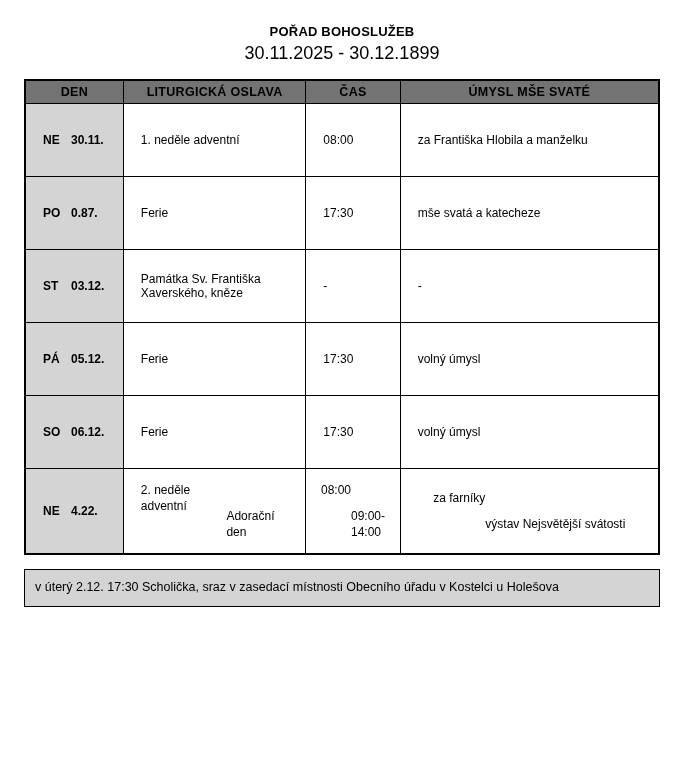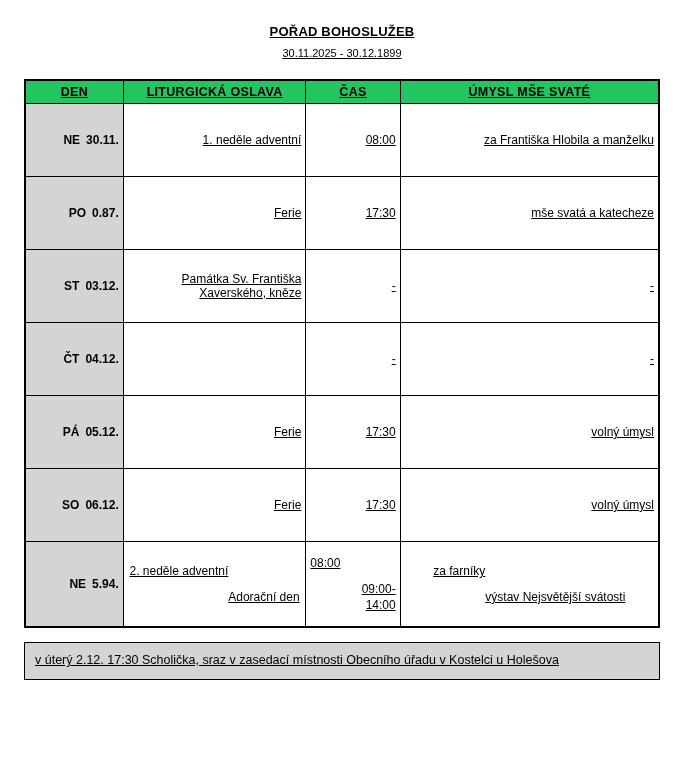--- a/index.html
+++ b/index.html
@@ -12,69 +12,68 @@
     height: 768px;
     font-family: "Liberation Sans", sans-serif;
     color: #000000;
     -webkit-font-smoothing: antialiased;
   }
   .page {
     width: 684px;
     height: 768px;
     position: relative;
     box-sizing: border-box;
-    text-decoration: underline;
   }
   .header {
     text-align: center;
     padding-top: 22px;
   }
   .header .line1 {
     font-size: 13px;
     font-weight: bold;
     letter-spacing: 0.2px;
     line-height: 20px;
   }
   .header .line2 {
     font-size: 13.5px;
     font-weight: bold;
     letter-spacing: 0.2px;
     line-height: 20px;
   }
   .header .line3 {
-    font-size: 11px;
+    font-size: 18px;
     font-weight: normal;
     line-height: 20px;
     padding-top: 1px;
   }
   .table-wrap {
     margin: 16px 24px 0 24px;
   }
   table.schedule {
     border-collapse: collapse;
     width: 636px;
     table-layout: fixed;
     border: 2px solid #000;
   }
   table.schedule th {
-    background: #22c55e;
+    background: #737373;
     border: 1px solid #000;
     font-size: 12.5px;
     font-weight: bold;
     height: 20px;
     padding: 1px 2px;
     text-align: center;
     letter-spacing: 0.3px;
   }
   table.schedule td {
     border: 1px solid #000;
     font-size: 12px;
     vertical-align: middle;
-    padding: 2px 4px;
-    text-align: right;
+    padding: 2px 17px;
+    text-align: left;
   }
   td.day {
     background: #d4d4d4;
     font-weight: bold;
     font-size: 12.5px;
     text-align: left;
     padding-left: 10px;
     white-space: nowrap;
   }
   td.day .dow {
@@ -159,45 +158,37 @@
         <tr class="row-tall">
           <td class="day">
             <span class="dow">ST</span><span class="date">03.12.</span>
           </td>
           <td>Památka Sv. Františka Xaverského, kněze</td>
           <td>-</td>
           <td>-</td>
         </tr>
         <tr class="row-tall">
           <td class="day">
-            <span class="dow">ČT</span><span class="date">04.12.</span>
-          </td>
-          <td></td>
-          <td>-</td>
-          <td>-</td>
-        </tr>
-        <tr class="row-tall">
-          <td class="day">
             <span class="dow">PÁ</span><span class="date">05.12.</span>
           </td>
           <td>Ferie</td>
           <td>17:30</td>
           <td>volný úmysl</td>
         </tr>
         <tr class="row-tall">
           <td class="day">
             <span class="dow">SO</span><span class="date">06.12.</span>
           </td>
           <td>Ferie</td>
           <td>17:30</td>
           <td>volný úmysl</td>
         </tr>
         <tr class="row-last">
           <td class="day">
-            <span class="dow">NE</span><span class="date">5.94.</span>
+            <span class="dow">NE</span><span class="date">4.22.</span>
           </td>
           <td>
             <div class="cell-lines">
               <div>2. neděle adventní</div>
               <div class="sub-row">Adorační den</div>
             </div>
           </td>
           <td>
             <div class="cell-lines">
               <div>08:00</div>

